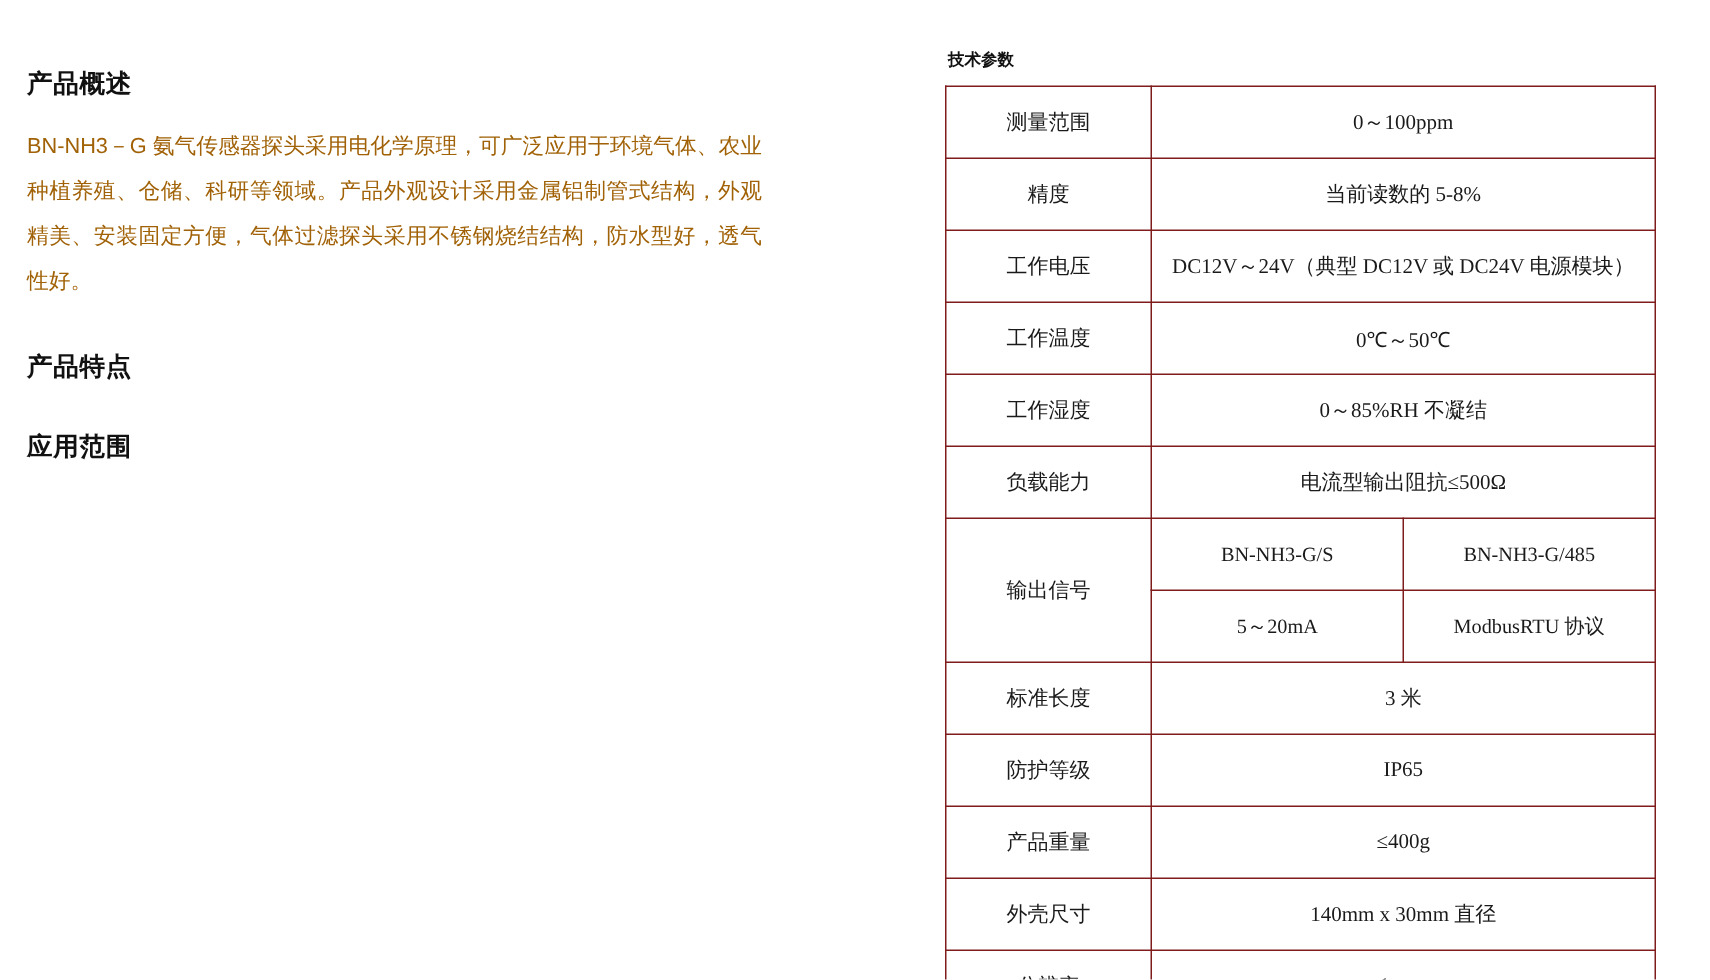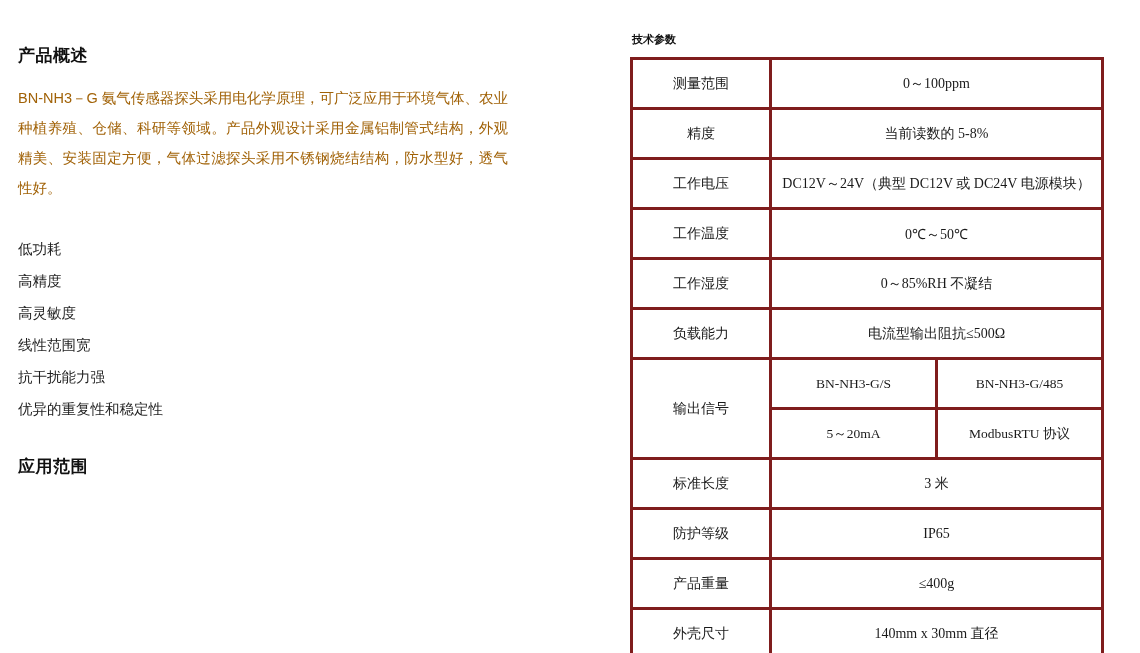--- a/index.html
+++ b/index.html
@@ -68,21 +68,21 @@
     font-weight: bold;
     color: #111;
     margin: 0 0 10px 2px;
   }
   table.spec {
     border-collapse: collapse;
     width: 474px;
     table-layout: fixed;
   }
   table.spec td {
-    border: 3px solid #7f1d1d;
+    border: 1px solid #7f1d1d;
     font-size: 13.5px;
     color: #1a1a1a;
     text-align: center;
     vertical-align: middle;
     height: 43px;
     padding: 2px 4px;
     font-family: "Liberation Serif", serif;
   }
   table.spec td.label {
     width: 128px;
@@ -104,28 +104,21 @@
 <div class="page">
 
   <div class="left-col">
 
     <div class="section">
       <h2 class="section-title">产品概述</h2>
       <p class="section-body">BN-NH3－G 氨气传感器探头采用电化学原理，可广泛应用于环境气体、农业种植养殖、仓储、科研等领域。产品外观设计采用金属铝制管式结构，外观精美、安装固定方便，气体过滤探头采用不锈钢烧结结构，防水型好，透气性好。</p>
     </div>
 
     <div class="section">
-      <ul class="feature-list">
-        <li>低功耗</li>
-        <li>高精度</li>
-        <li>高灵敏度</li>
-        <li>线性范围宽</li>
-        <li>抗干扰能力强</li>
-        <li>优异的重复性和稳定性</li>
-      </ul>
+      <h2 class="section-title">产品特点</h2>
     </div>
 
     <div class="section">
       <h2 class="section-title">应用范围</h2>
     </div>
 
   </div>
 
   <div class="right-col">
     <h2 class="table-title">技术参数</h2>

